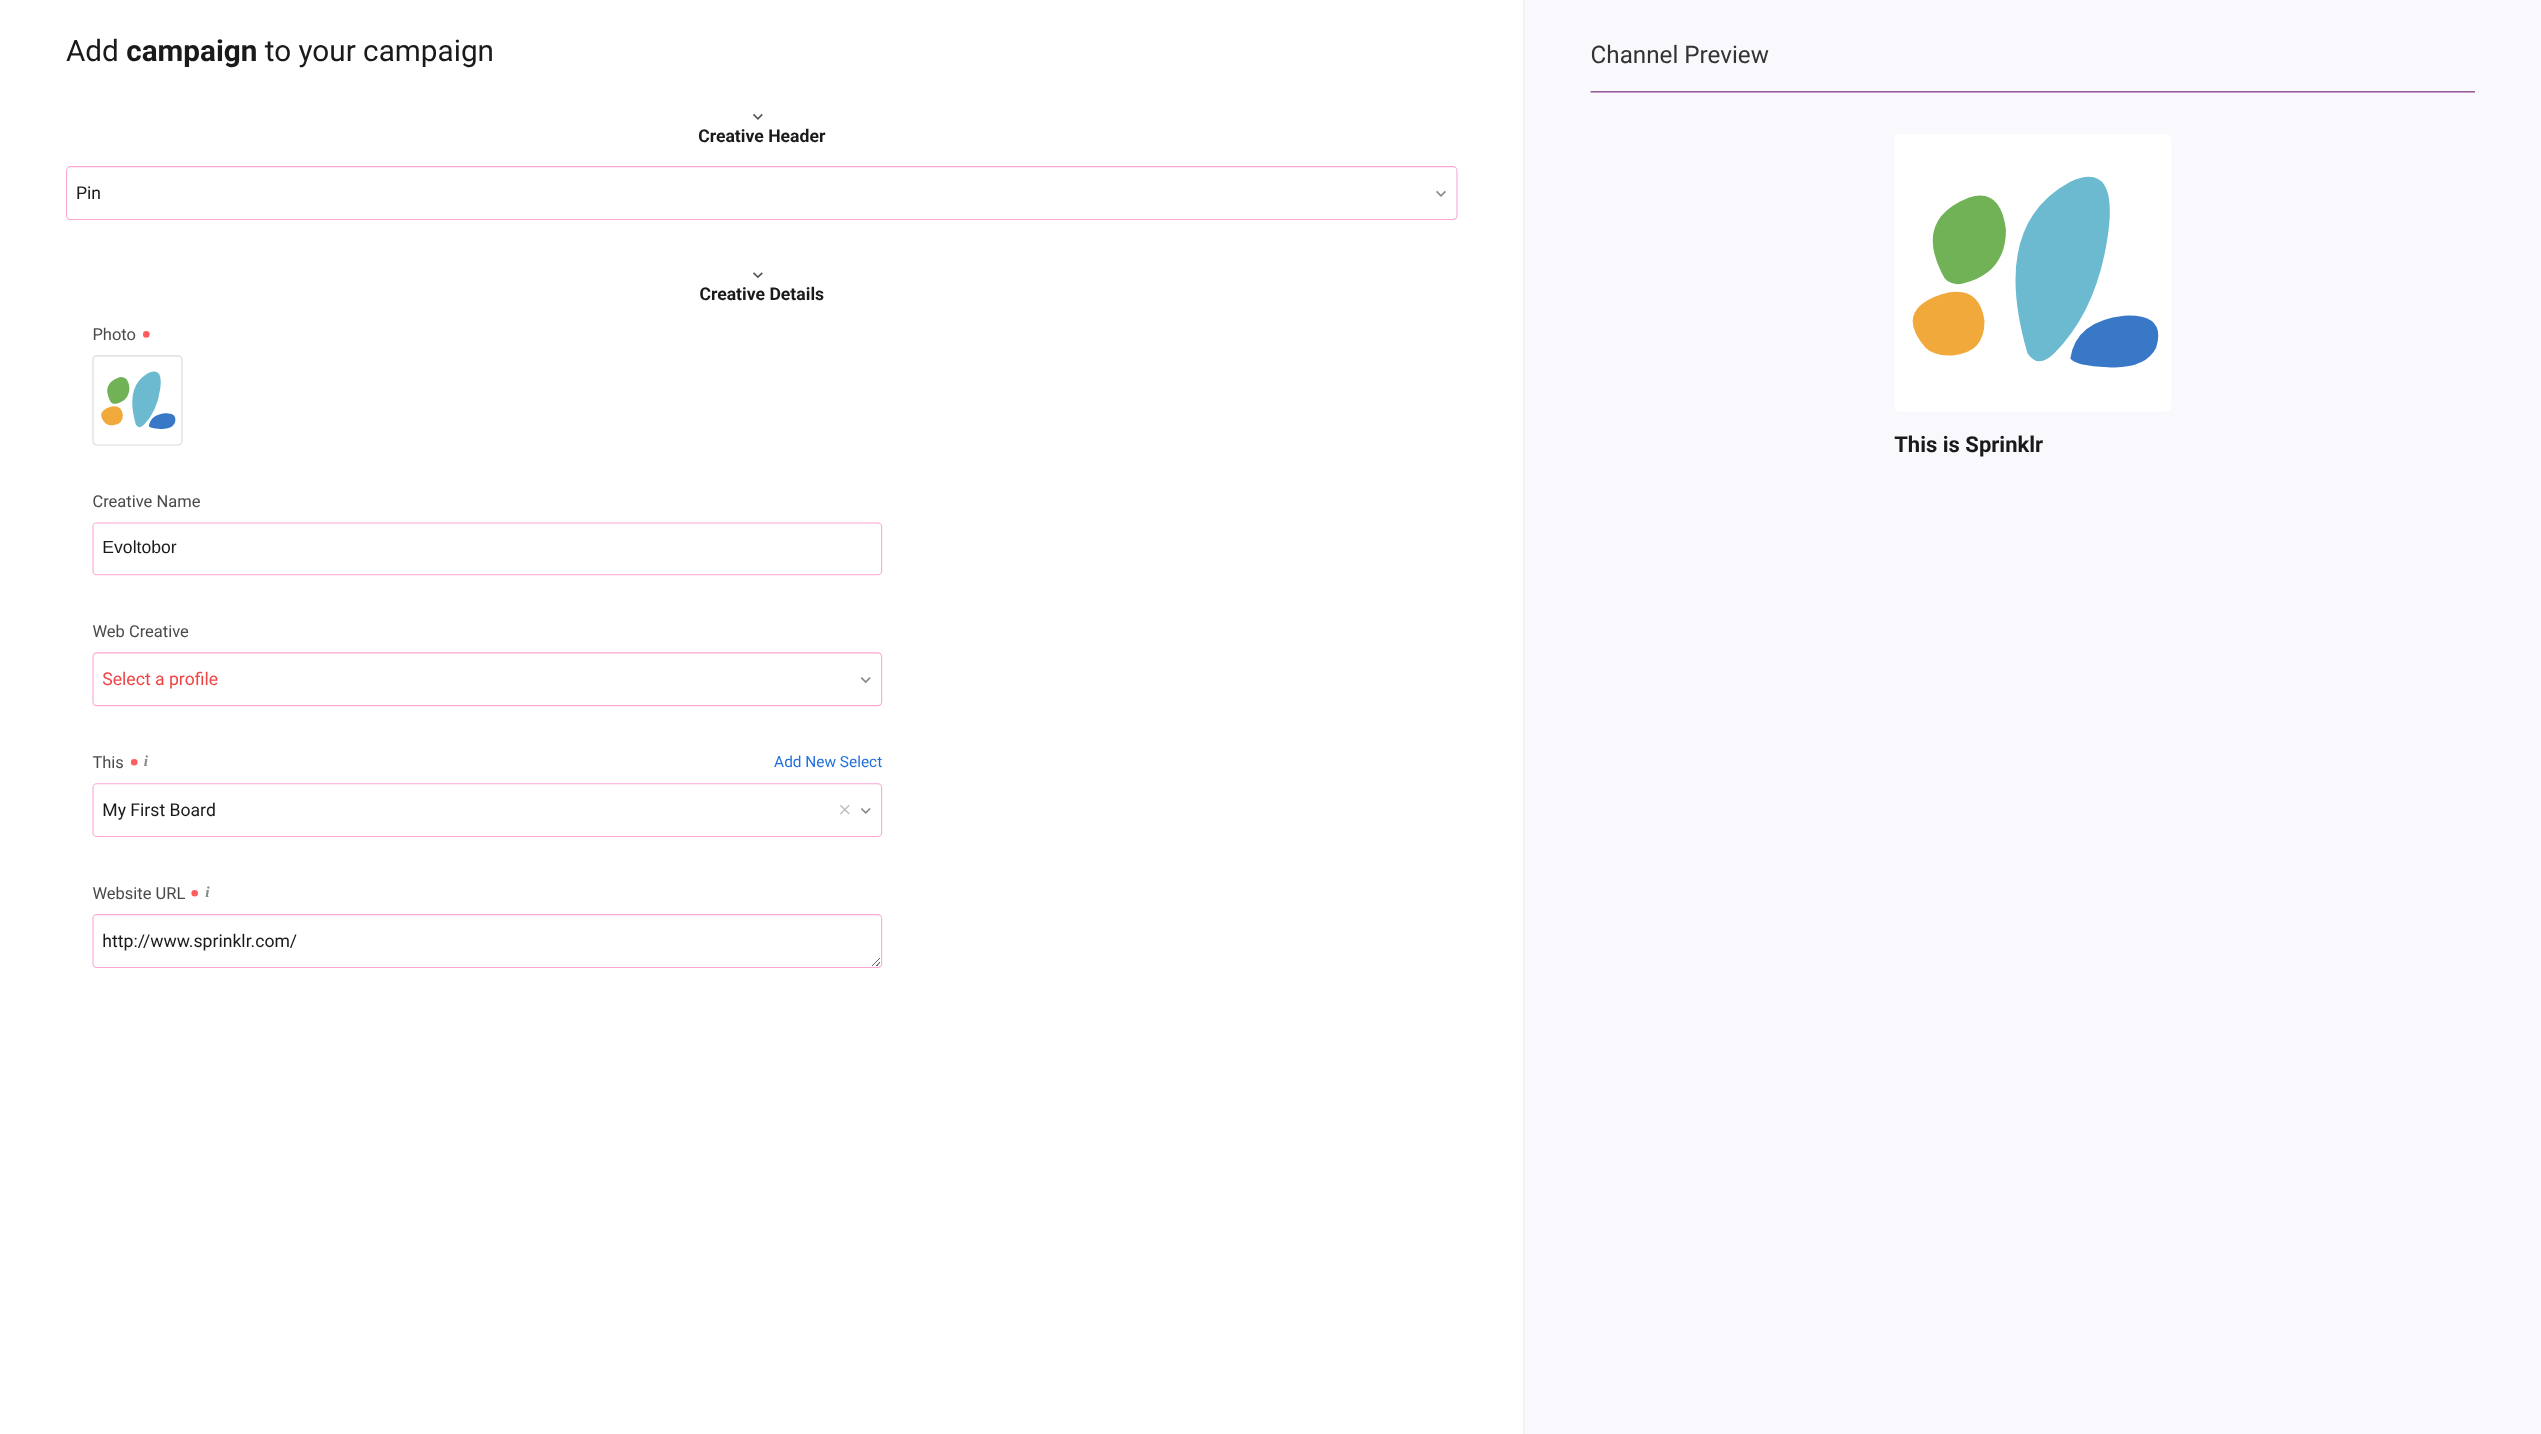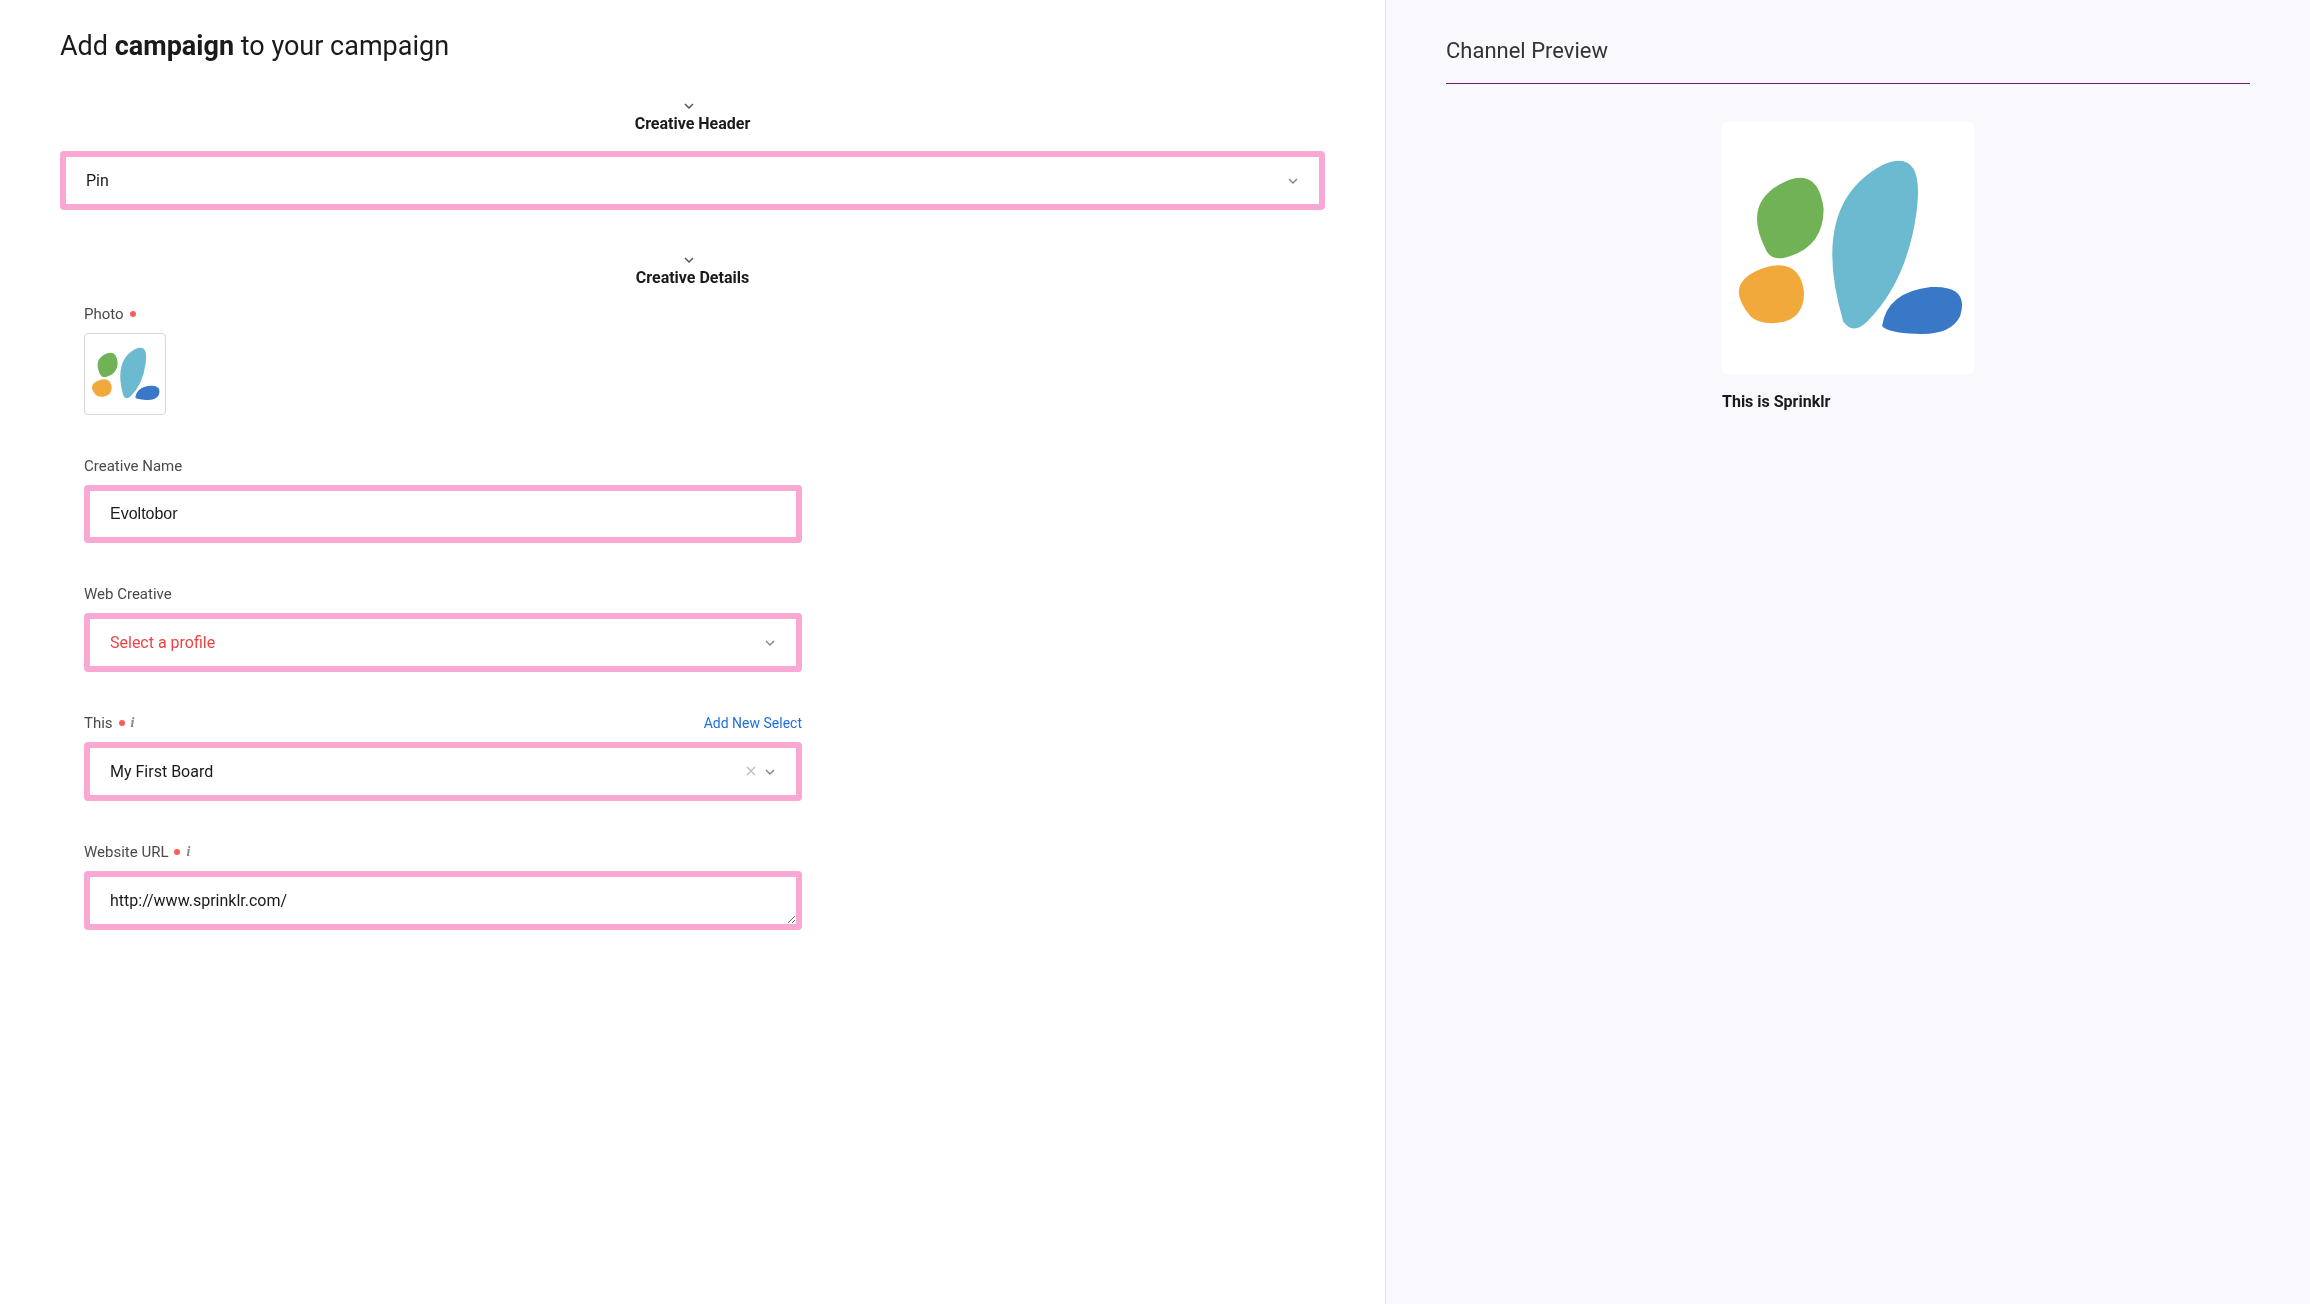--- a/index.html
+++ b/index.html
@@ -79,23 +79,23 @@
     }
     .info-icon {
       font-style: italic;
       font-family: Georgia, serif;
       color: #888;
       font-size: 14px;
       font-weight: 600;
     }
     .select-field, .input-field, .textarea-field {
       width: 100%;
-      border: 6px solid #f9a8d4;
+      border: 1px solid #f9a8d4;
       border-radius: 4px;
-      padding: 14px 20px;
+      padding: 14px 8px;
       font-size: 16px;
       color: #1a1a1a;
       background: #fff;
       display: flex;
       align-items: center;
       justify-content: space-between;
       position: relative;
     }
     .select-field.full-width {
       max-width: 100%;
@@ -178,21 +178,21 @@
       width: 252px;
       height: 252px;
       background: #fff;
       border-radius: 4px;
       display: flex;
       align-items: center;
       justify-content: center;
       margin-bottom: 18px;
     }
     .preview-title {
-      font-size: 16px;
+      font-size: 20px;
       font-weight: 700;
       color: #1a1a1a;
     }
     
     
     .splash-svg {
       display: block;
     }
   </style>
 </head>

